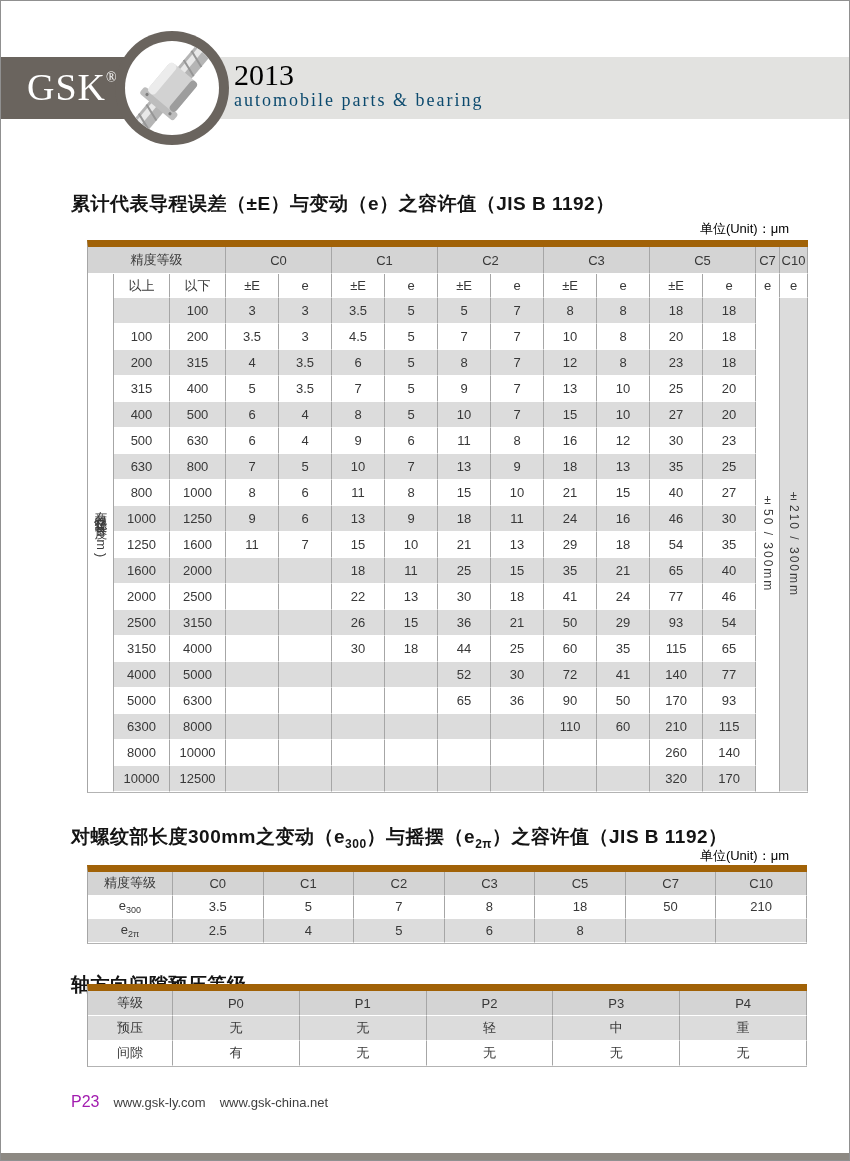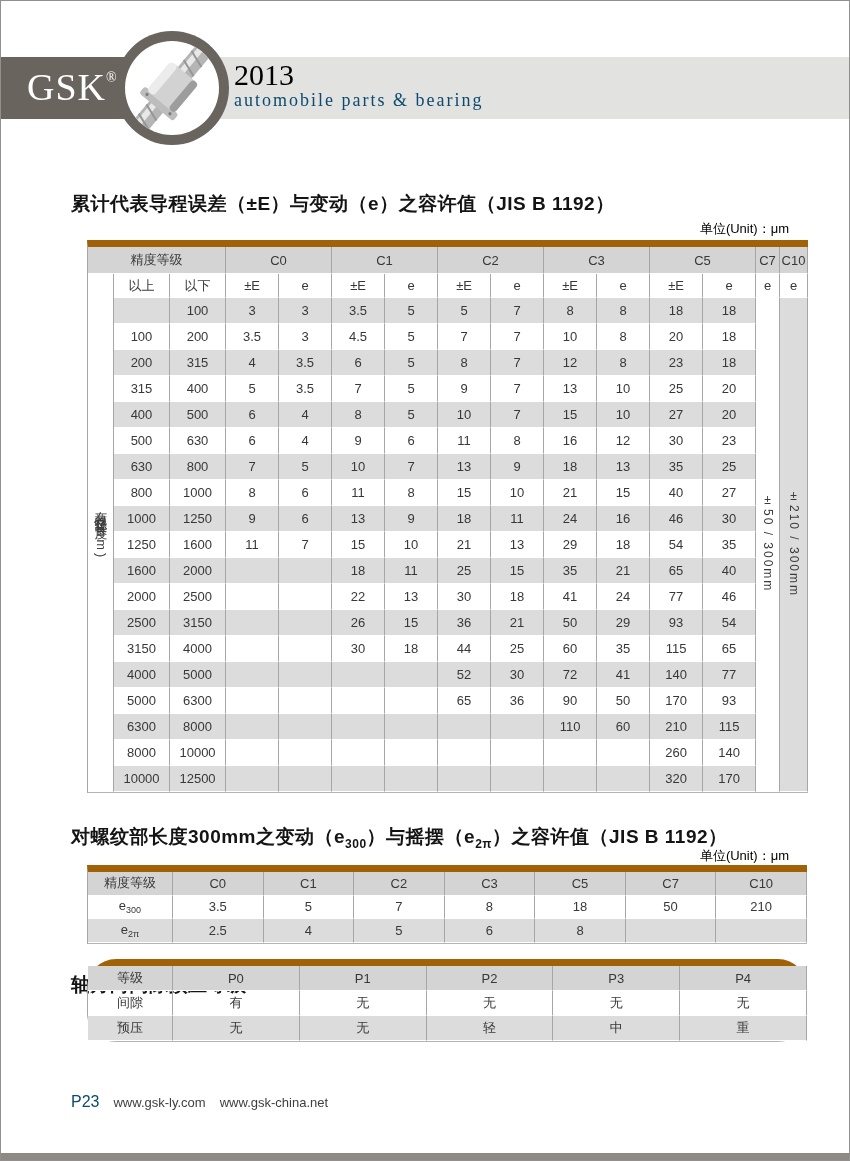--- a/index.html
+++ b/index.html
@@ -38,21 +38,21 @@
   #t1 tr { height:26px; }
   #t1 tr.hr1 { height:27px; }
   #t1 tr.hr2 { height:24px; }
   #t2 tr { height:23.5px; }
   #t3 tr { height:25px; }
   .vtext { writing-mode:vertical-rl; display:inline-block; font-size:12px; letter-spacing:2px; color:#3a3a3a; }
   td.vside .vtext { font-size:12.5px; letter-spacing:3px; }
   .subsc { font-size:9px; vertical-align:-3px; }
   
   .footer { position:absolute; left:70px; top:1092px; display:flex; align-items:baseline; gap:14px; }
-  .page-no { color:#0c4a6e; font-size:16px; }
+  .page-no { color:#a21caf; font-size:16px; }
   .site-url { color:#3e3e3e; font-size:13px; }
   .bottom-bar { position:absolute; left:0; bottom:0; width:100%; height:7px; background:#8d8983; }
 </style>
 </head>
 <body>
 
 <div class="page">
 
   <div class="band-dark"></div>
   <div class="band-light"></div>
@@ -444,53 +444,53 @@
           <td class="sh">5</td>
           <td class="sh">6</td>
           <td class="sh">8</td>
           <td class="sh"></td>
           <td class="sh"></td>
         </tr>
       </tbody>
   </table>
 
   <div class="sec-title" style="top:971px;">轴方向间隙预压等级</div>
-  <table class="grid" id="t3" style="top:958px;border-radius:29px;">
+  <table class="grid" id="t3" style="top:983px;">
     <colgroup>
       <col style="width:85px">
         <col>
         <col>
         <col>
         <col>
         <col>
     </colgroup>
     <tbody>
         <tr>
           <td class="hd">等级</td>
           <td class="hd">P0</td>
           <td class="hd">P1</td>
           <td class="hd">P2</td>
           <td class="hd">P3</td>
           <td class="hd">P4</td>
         </tr>
         <tr>
+          <td class="sh">预压</td>
+          <td class="sh">无</td>
+          <td class="sh">无</td>
+          <td class="sh">轻</td>
+          <td class="sh">中</td>
+          <td class="sh">重</td>
+        </tr>
+        <tr>
           <td>间隙</td>
           <td>有</td>
           <td>无</td>
           <td>无</td>
           <td>无</td>
           <td>无</td>
-        </tr>
-        <tr>
-          <td class="sh">预压</td>
-          <td class="sh">无</td>
-          <td class="sh">无</td>
-          <td class="sh">轻</td>
-          <td class="sh">中</td>
-          <td class="sh">重</td>
         </tr>
       </tbody>
   </table>
 
   <div class="footer">
     <span class="page-no">P23</span>
     <span class="site-url">www.gsk-ly.com</span>
     <span class="site-url">www.gsk-china.net</span>
   </div>
   <div class="bottom-bar"></div>

